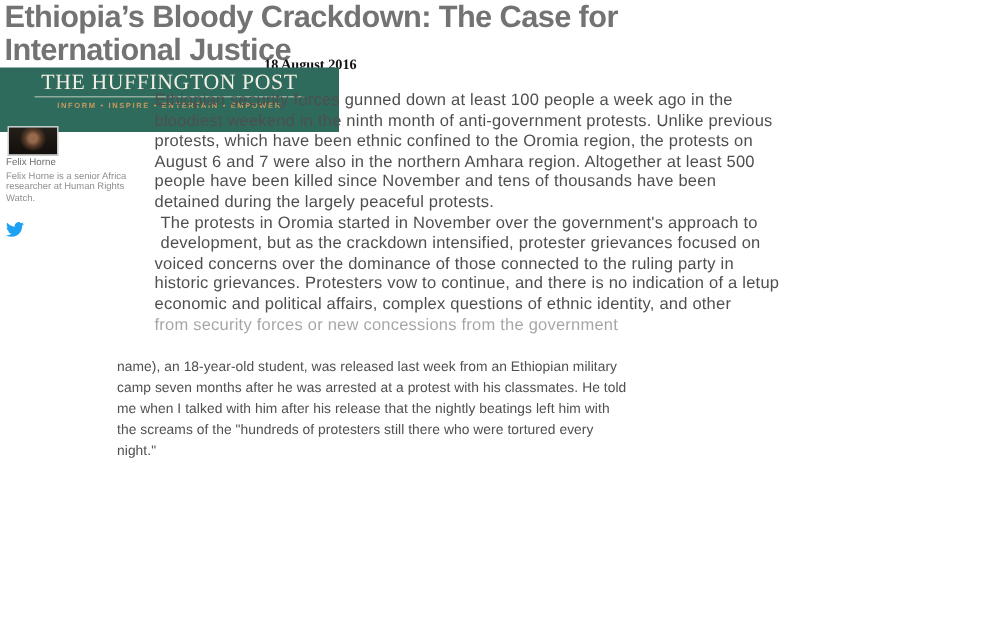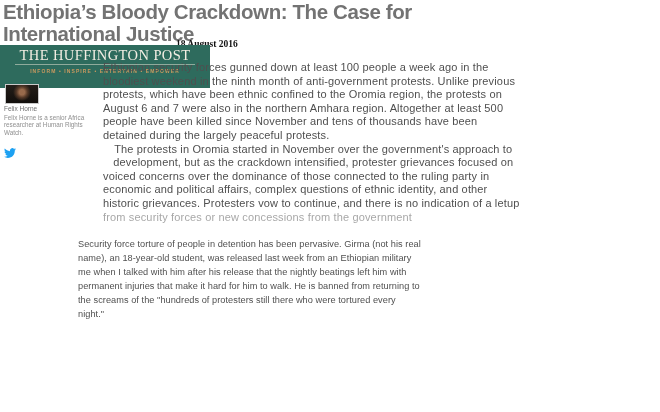--- a/index.html
+++ b/index.html
@@ -15,21 +15,21 @@
   }
   .headline span{display:block;white-space:nowrap;}
   
   .article-date{
     position:absolute;left:176px;top:39px;
     font-family:"Liberation Serif",serif;font-weight:bold;font-size:9.5px;color:#111;
     white-space:nowrap;
   }
   
   .masthead{
-    position:absolute;left:0;top:45px;width:210px;height:43px;
+    position:absolute;left:0;top:45px;width:226px;height:43px;
     background:#2e6b5d;text-align:center;overflow:hidden;
   }
   .masthead-title{
     margin-top:2px;font-family:"Liberation Serif",serif;font-size:14.5px;
     line-height:16px;letter-spacing:0.4px;color:#f3eee3;white-space:nowrap;
   }
   .masthead-rule{border:0;border-top:1px solid rgba(240,235,220,0.5);width:180px;margin:1px auto 0 auto;}
   .masthead-tagline{
     margin-top:3px;font-size:5px;font-weight:bold;letter-spacing:1.1px;color:#c9995f;white-space:nowrap;
   }
@@ -50,21 +50,21 @@
   .author-bio .line{white-space:pre;}
   .twitter-btn{
     position:absolute;left:4px;top:147px;width:12px;height:12px;cursor:pointer;
   }
   .twitter-btn svg{width:12px;height:12px;display:block;}
   
   .article-block{position:absolute;color:#4f4f4f;}
   .article-block .line{white-space:pre;}
   .block1{left:103px;top:61px;font-size:11px;line-height:13.6px;letter-spacing:0.15px;}
   .block2{left:78px;top:237px;font-size:9.2px;line-height:14px;letter-spacing:0.05px;background:#fff;}
-  .article-block .indent{padding-left:4px;text-align:center;}
+  .article-block .indent{padding-left:4px;}
   .article-block .faded{opacity:0.5;}
 </style>
 </head>
 <body>
 
 <div class="page">
 
   <h1 class="headline">
     <span>Ethiopia’s Bloody Crackdown: The Case for</span>
     <span>International Justice</span>
@@ -97,27 +97,26 @@
   <div class="article-block block1">
       <div class="line">Ethiopian security forces gunned down at least 100 people a week ago in the</div>
       <div class="line">bloodiest weekend in the ninth month of anti-government protests. Unlike previous</div>
       <div class="line">protests, which have been ethnic confined to the Oromia region, the protests on</div>
       <div class="line">August 6 and 7 were also in the northern Amhara region. Altogether at least 500</div>
       <div class="line">people have been killed since November and tens of thousands have been</div>
       <div class="line">detained during the largely peaceful protests.</div>
       <div class="line indent">The protests in Oromia started in November over the government's approach to</div>
       <div class="line indent">development, but as the crackdown intensified, protester grievances focused on</div>
       <div class="line">voiced concerns over the dominance of those connected to the ruling party in</div>
+      <div class="line">historic grievances. Protesters vow to continue, and there is no indication of a letup</div>
       <div class="line">economic and political affairs, complex questions of ethnic identity, and other</div>
-      <div class="line">historic grievances. Protesters vow to continue, and there is no indication of a letup</div>
       <div class="line faded">from security forces or new concessions from the government</div>
     </div>
 
   <div class="article-block block2">
-      <div class="line">Security force torture of people in detention has been pervasive. Girma (not his real</div>
       <div class="line">name), an 18-year-old student, was released last week from an Ethiopian military</div>
+      <div class="line">camp seven months after he was arrested at a protest with his classmates. He told</div>
       <div class="line">me when I talked with him after his release that the nightly beatings left him with</div>
-      <div class="line">permanent injuries that make it hard for him to walk. He is banned from returning to</div>
       <div class="line">the screams of the "hundreds of protesters still there who were tortured every</div>
       <div class="line">night."</div>
     </div>
 
 </div>
 
 </body></html>

